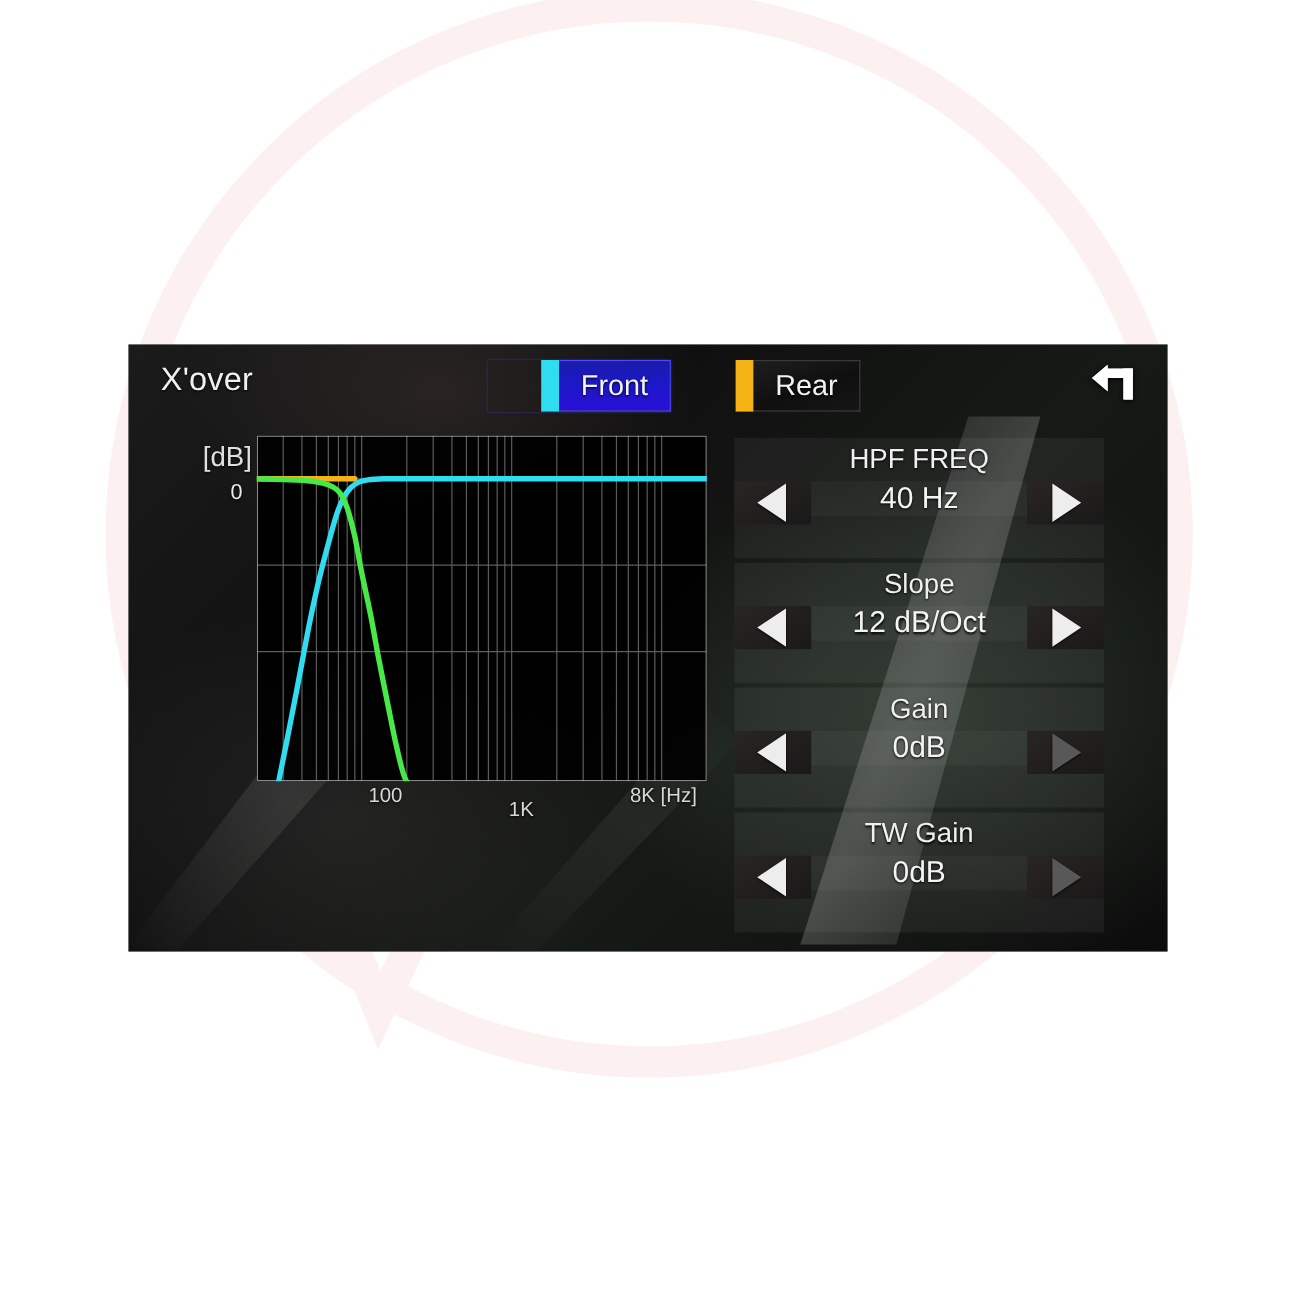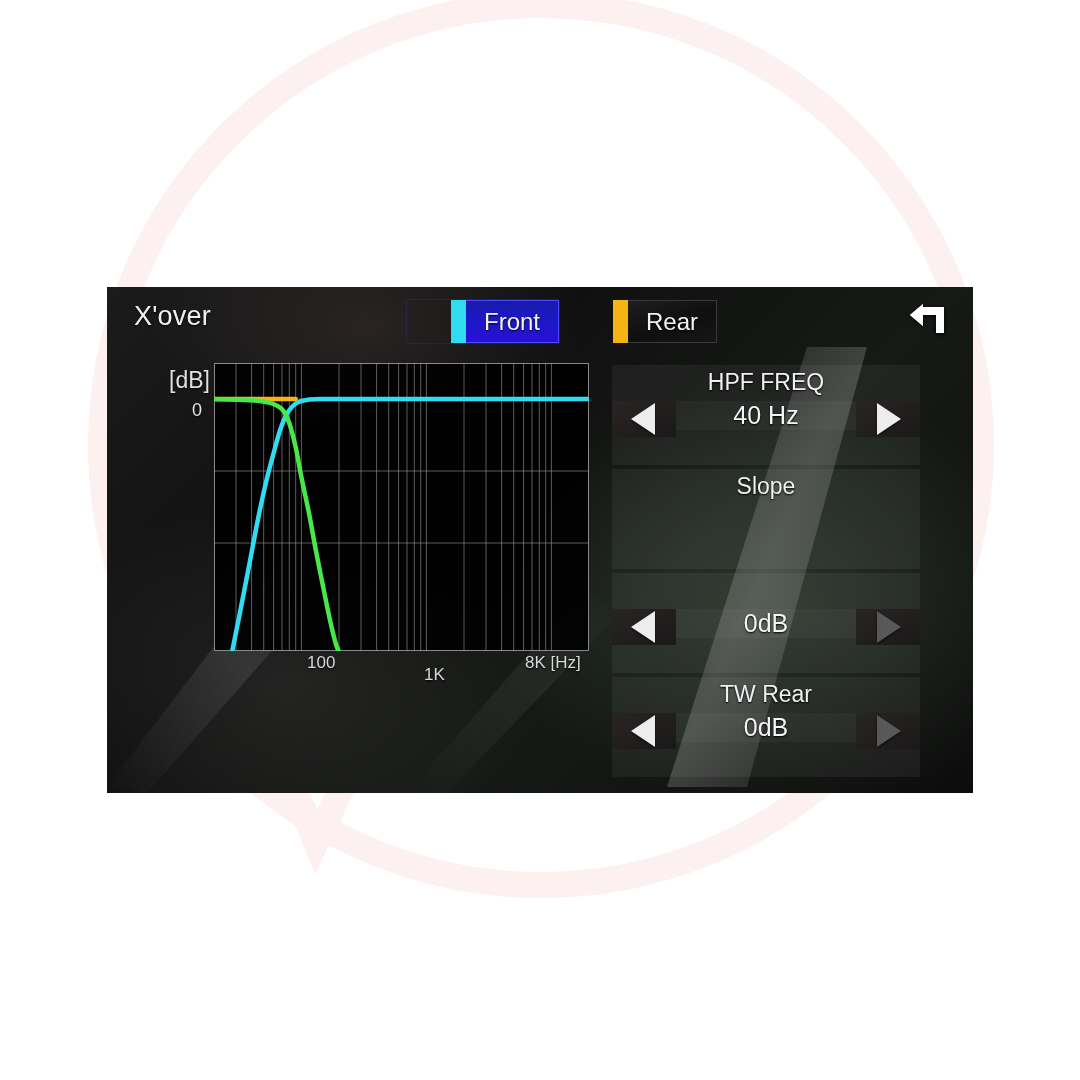--- a/index.html
+++ b/index.html
@@ -309,44 +309,62 @@
               <svg width="34" height="36" viewBox="0 0 34 36">
                   <polygon points="6,2 6,34 30,18" fill="#ededed"></polygon>
                 </svg>
             </span>
           </div>
         </div>
       </div>
 
       <div class="ctrl">
         <div class="ctrl-title">Slope</div>
+        <div class="ctrl-body">
+          <div class="arrow-btn">
+            <span>
+              <svg width="34" height="36" viewBox="0 0 34 36">
+                  <polygon points="28,2 28,34 4,18" fill="#ededed"></polygon>
+                </svg>
+            </span>
+          </div>
+          <div class="ctrl-value">12 dB/Oct</div>
+          <div class="arrow-btn">
+            <span>
+              <svg width="34" height="36" viewBox="0 0 34 36">
+                  <polygon points="6,2 6,34 30,18" fill="#ededed"></polygon>
+                </svg>
+            </span>
+          </div>
+        </div>
       </div>
 
       <div class="ctrl">
+        <div class="ctrl-title">Gain</div>
         <div class="ctrl-body">
           <div class="arrow-btn">
             <span>
               <svg width="34" height="36" viewBox="0 0 34 36">
                   <polygon points="28,2 28,34 4,18" fill="#ededed"></polygon>
                 </svg>
             </span>
           </div>
           <div class="ctrl-value">0dB</div>
           <div class="arrow-btn">
             <span>
               <svg width="34" height="36" viewBox="0 0 34 36">
                   <polygon points="6,2 6,34 30,18" fill="#585858"></polygon>
                 </svg>
             </span>
           </div>
         </div>
       </div>
 
       <div class="ctrl">
-        <div class="ctrl-title">TW Rear</div>
+        <div class="ctrl-title">TW Gain</div>
         <div class="ctrl-body">
           <div class="arrow-btn">
             <span>
               <svg width="34" height="36" viewBox="0 0 34 36">
                   <polygon points="28,2 28,34 4,18" fill="#ededed"></polygon>
                 </svg>
             </span>
           </div>
           <div class="ctrl-value">0dB</div>
           <div class="arrow-btn">

